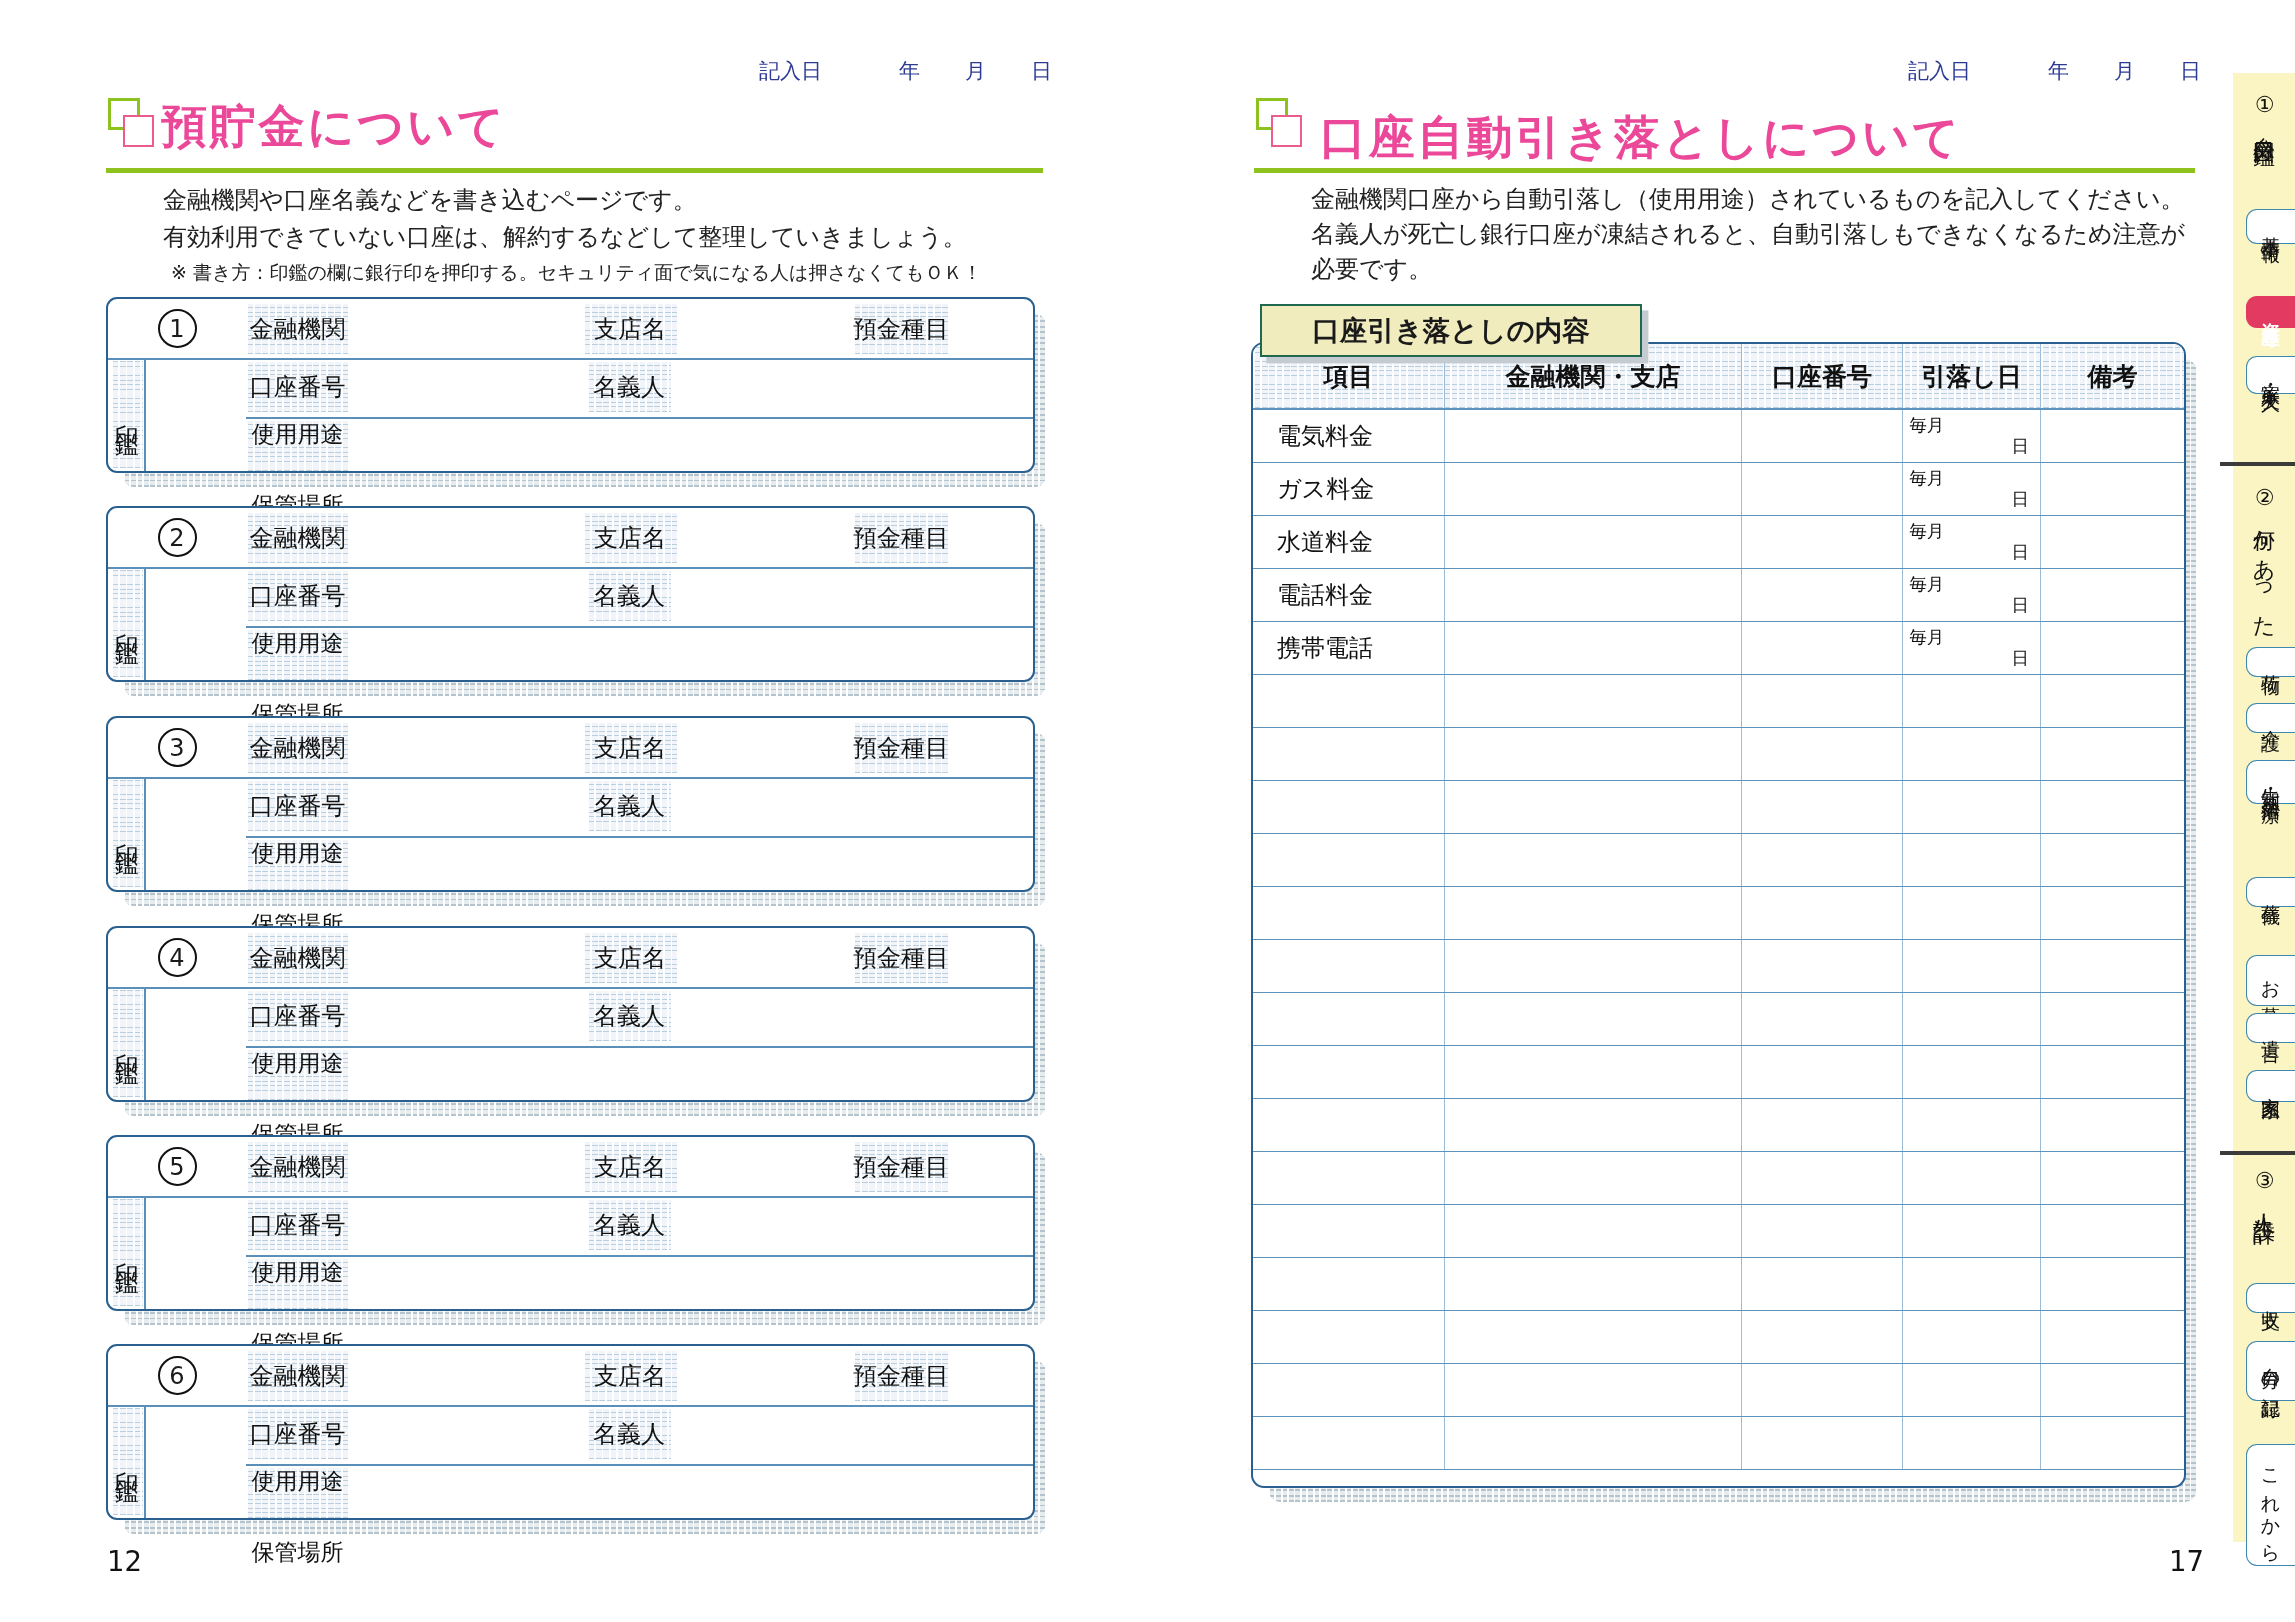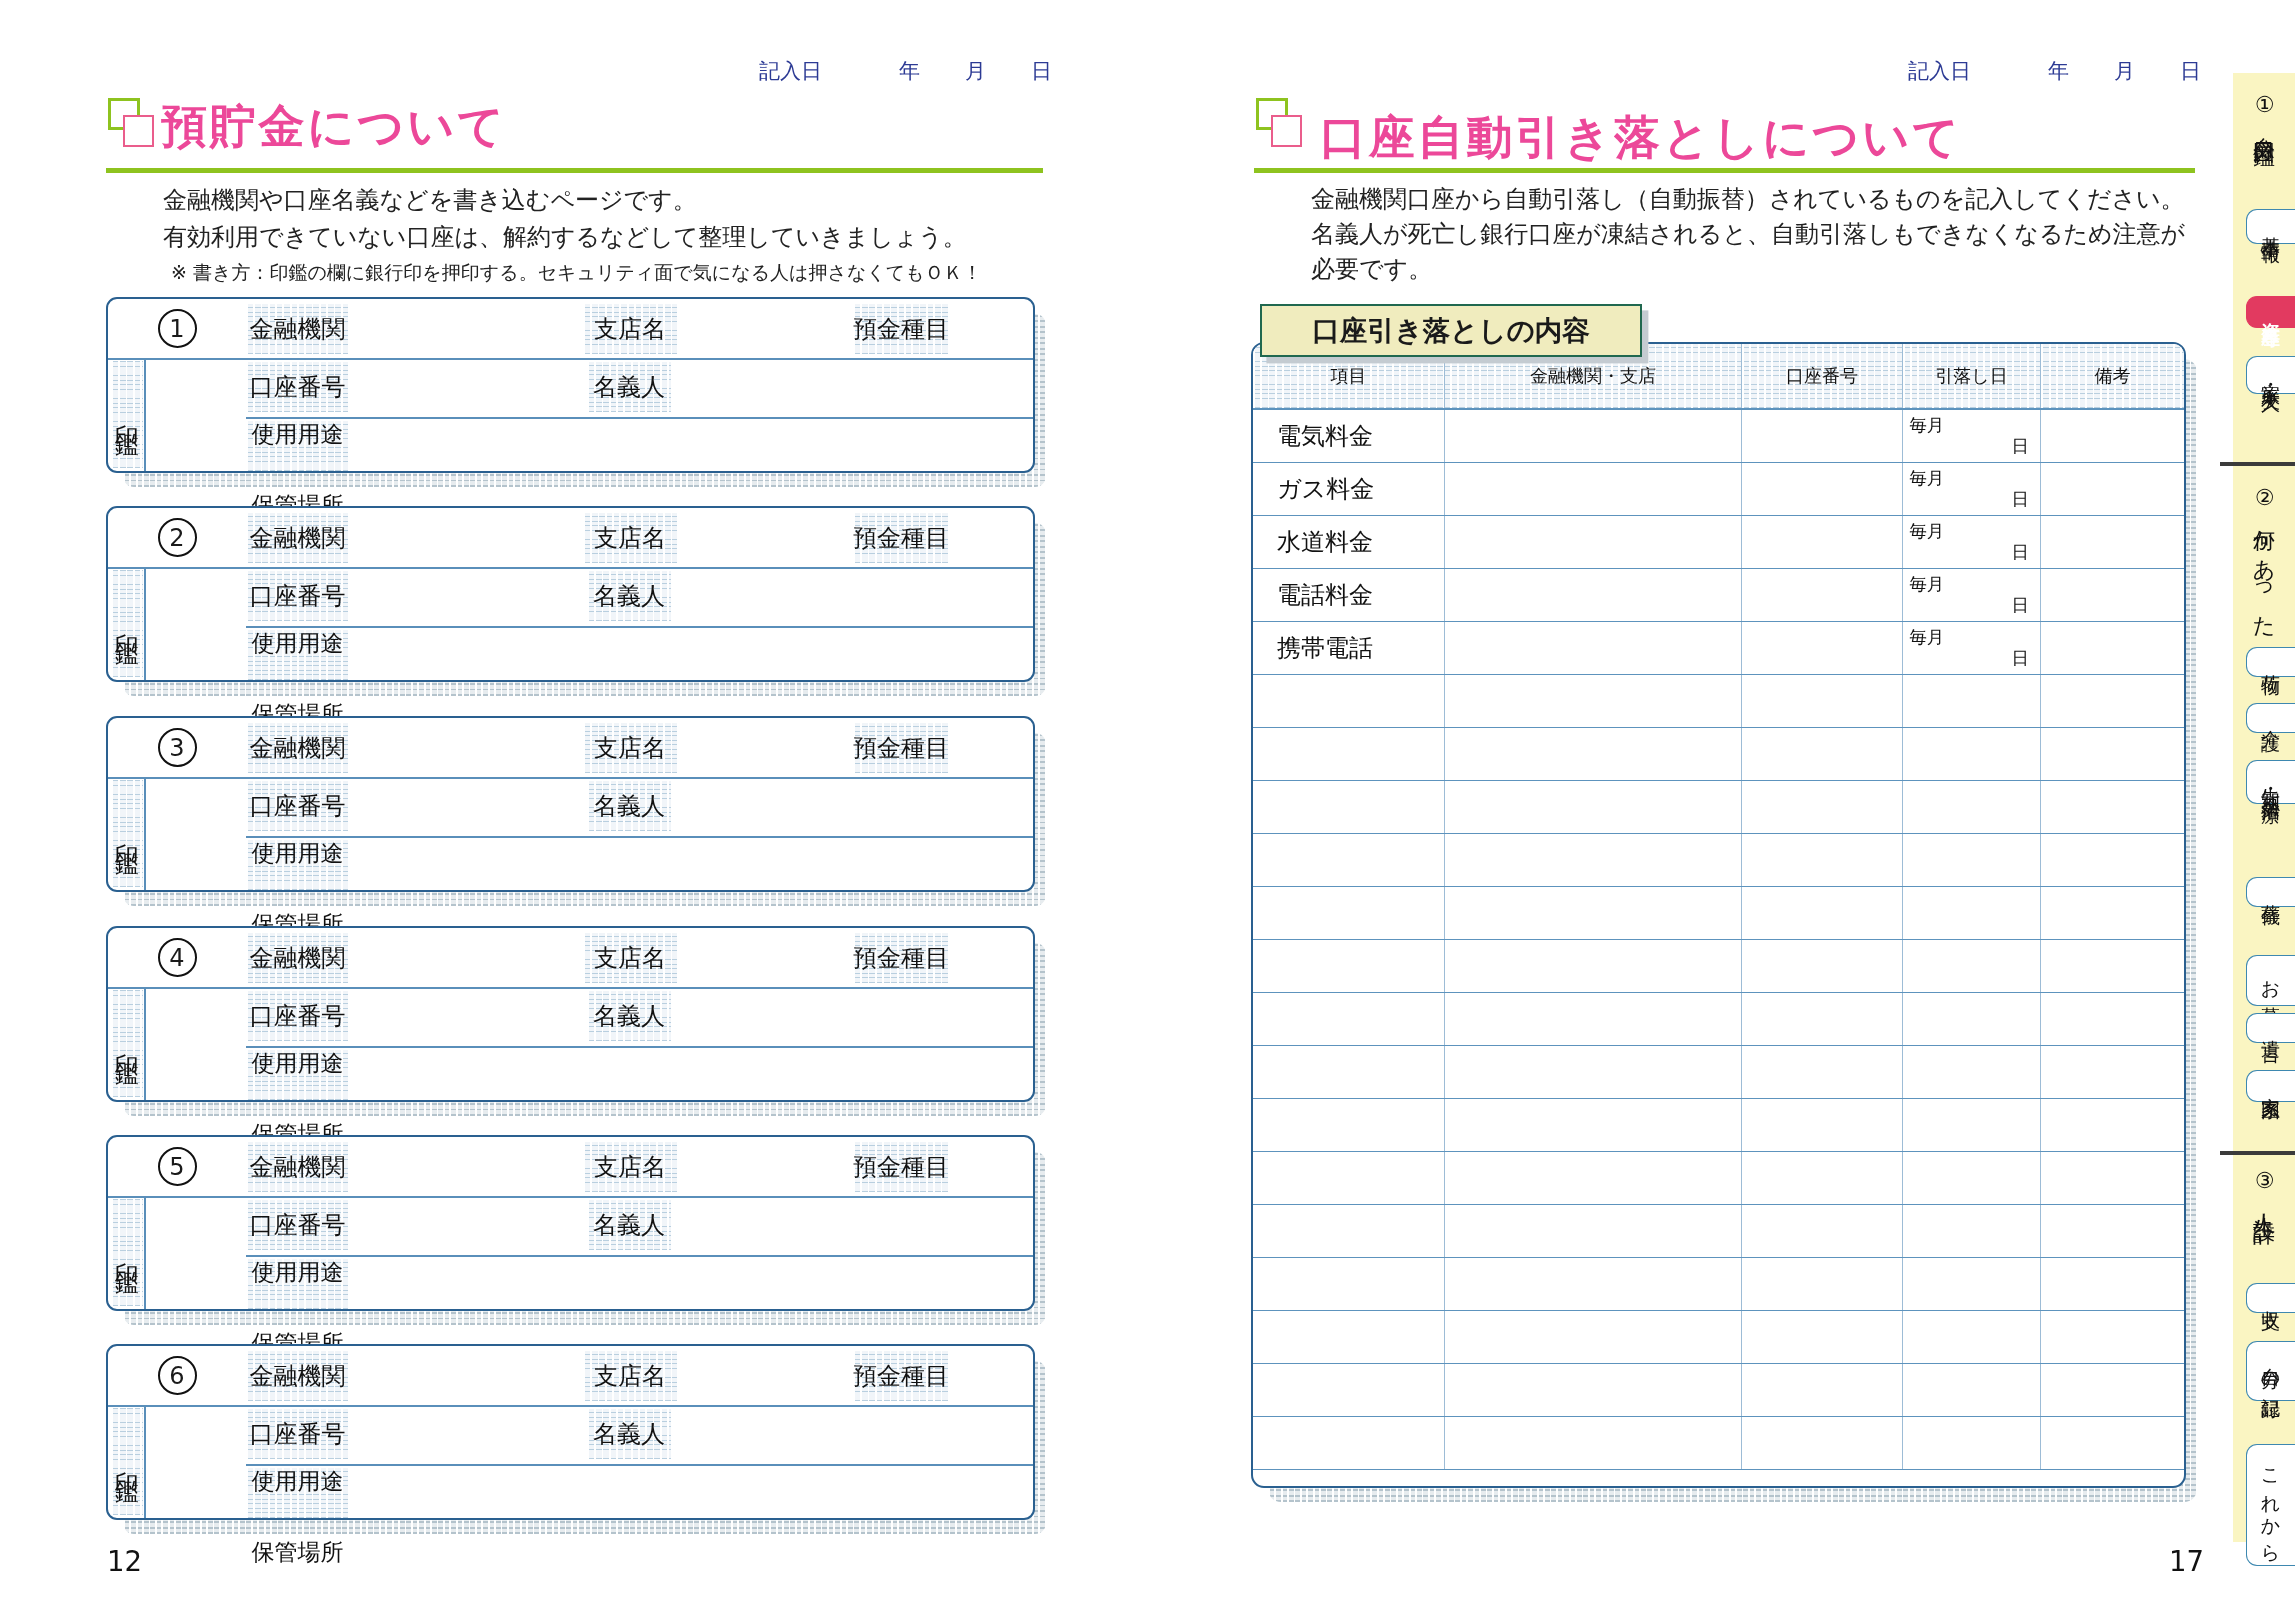--- a/index.html
+++ b/index.html
@@ -58,21 +58,21 @@
 
   
   .badge{position:absolute;left:1260px;top:304px;width:382px;height:53px;background:#f0ecbe;border:2.8px solid #20684f;
          box-shadow:6.4px 6.4px 0 #c4cbd1;display:flex;align-items:center;justify-content:center;
          font-size:27.5px;font-weight:bold;z-index:5;box-sizing:border-box;}
   .table-wrap{position:absolute;left:1251px;top:342px;width:935px;height:1146px;}
   .auto-table{position:absolute;inset:0;background:#fff;border:2.8px solid #2a6090;border-radius:13px;box-sizing:border-box;
               overflow:hidden;display:flex;flex-direction:column;}
   .thead{flex:0 0 auto;height:64px;display:grid;grid-template-columns:191px 297px 161px 138px 1fr;
          border-bottom:2.8px solid #5d93bd;position:relative;}
-  .thead .th{display:flex;align-items:center;justify-content:center;font-size:18px;font-weight:normal;color:#111;}
+  .thead .th{display:flex;align-items:center;justify-content:center;font-size:25px;font-weight:bold;color:#111;}
   .thead .th + .th{border-left:0.9px solid #9dbcd6;}
   .trow{flex:0 0 auto;display:grid;grid-template-columns:191px 297px 161px 138px 1fr;height:53px;
         border-bottom:1.8px solid #5d93bd;box-sizing:border-box;}
   .trow .td{position:relative;}
   .trow .td + .td{border-left:0.9px solid #9dbcd6;}
   .td-item{display:flex;align-items:center;padding-left:24px;font-size:24px;color:#111;}
   .monthly{position:absolute;top:2.8px;left:6.4px;font-size:17.4px;color:#111;}
   .daylbl{position:absolute;bottom:3.7px;right:11px;font-size:17.4px;color:#111;}
 
   
@@ -283,21 +283,21 @@
 </div>
 
 <div class="title-wrap" style="left:1256px;">
   <span class="sq-green"></span>
   <span class="sq-pink"></span>
   <h1 class="page-title" style="margin:11px;">口座自動引き落としについて</h1>
 </div>
 <div class="green-rule" style="left:1254px;top:168px;width:941px;"></div>
 
 <div class="intro" style="left:1311px;top:182px;line-height:35px;">
-  <div>金融機関口座から自動引落し（自動振替）されているものを記入してください。</div>
+  <div>金融機関口座から自動引落し（使用用途）されているものを記入してください。</div>
   <div>名義人が死亡し銀行口座が凍結されると、自動引落しもできなくなるため注意が</div>
   <div>必要です。</div>
 </div>
 
 <div class="badge">口座引き落としの内容</div>
 
 <div class="table-wrap">
   <div class="blk-shadow halftone-gray" style="border-radius:13px;"></div>
   <div class="auto-table">
     <div class="thead halftone-blue">

